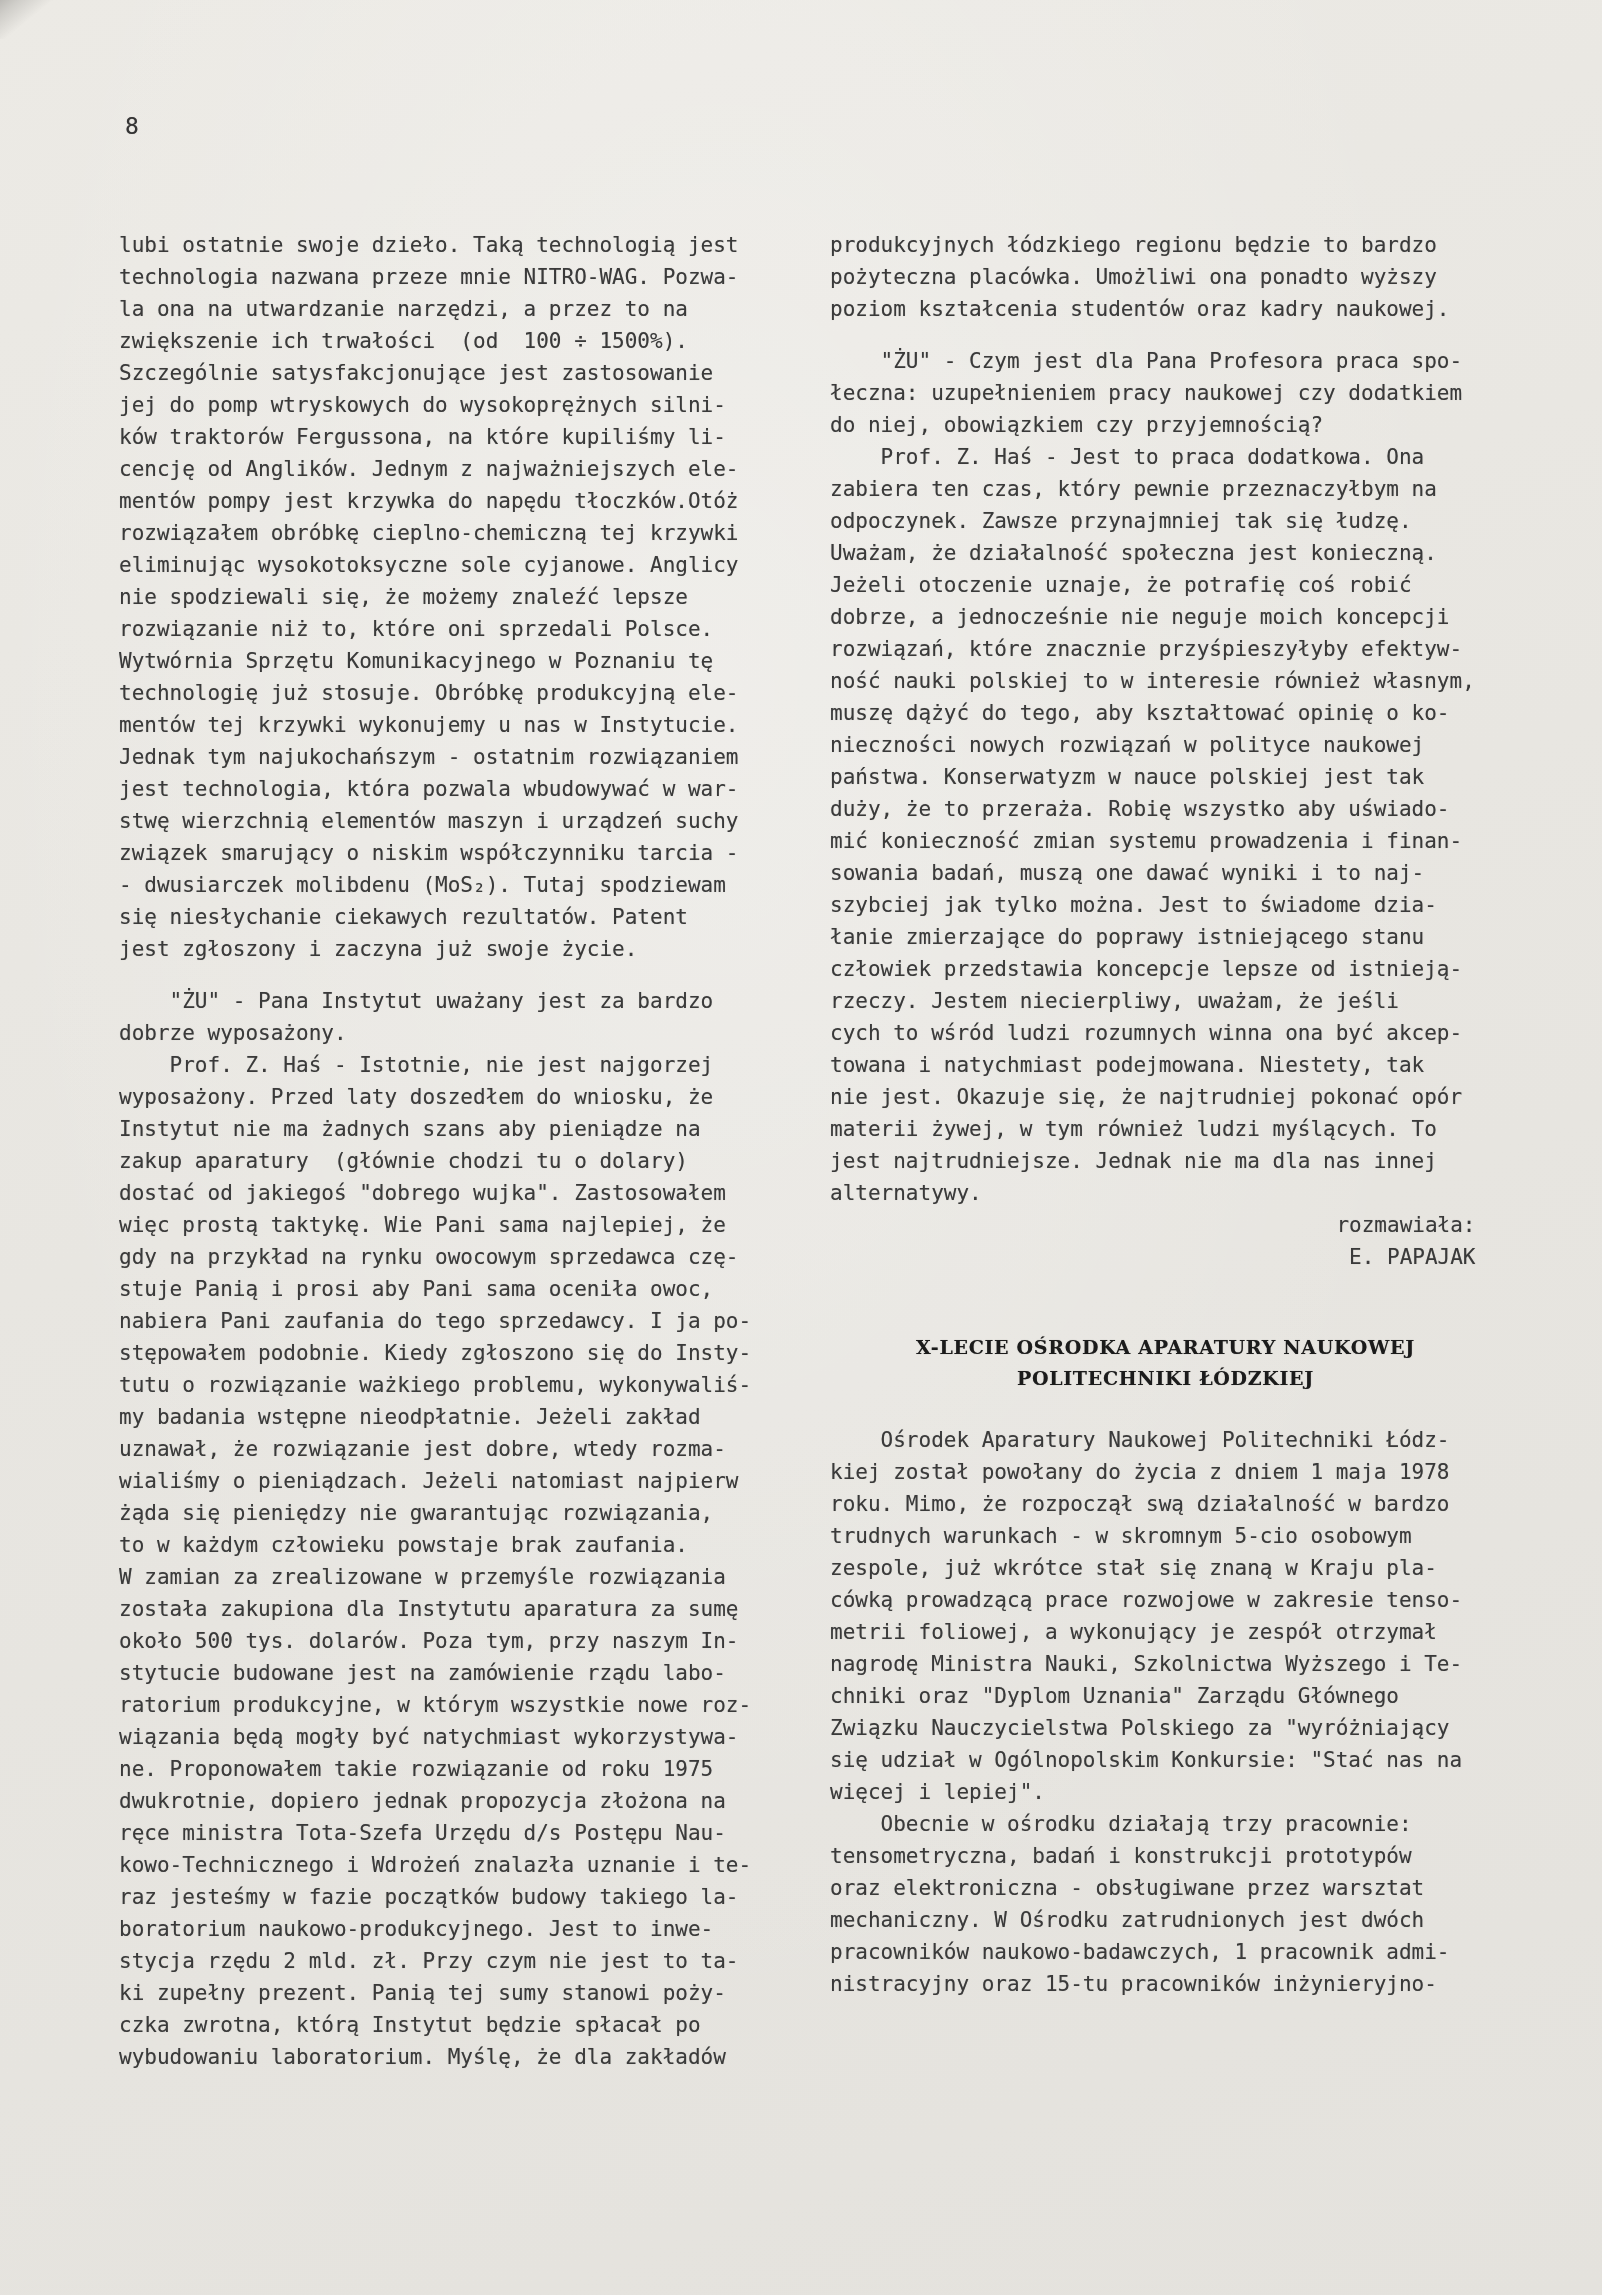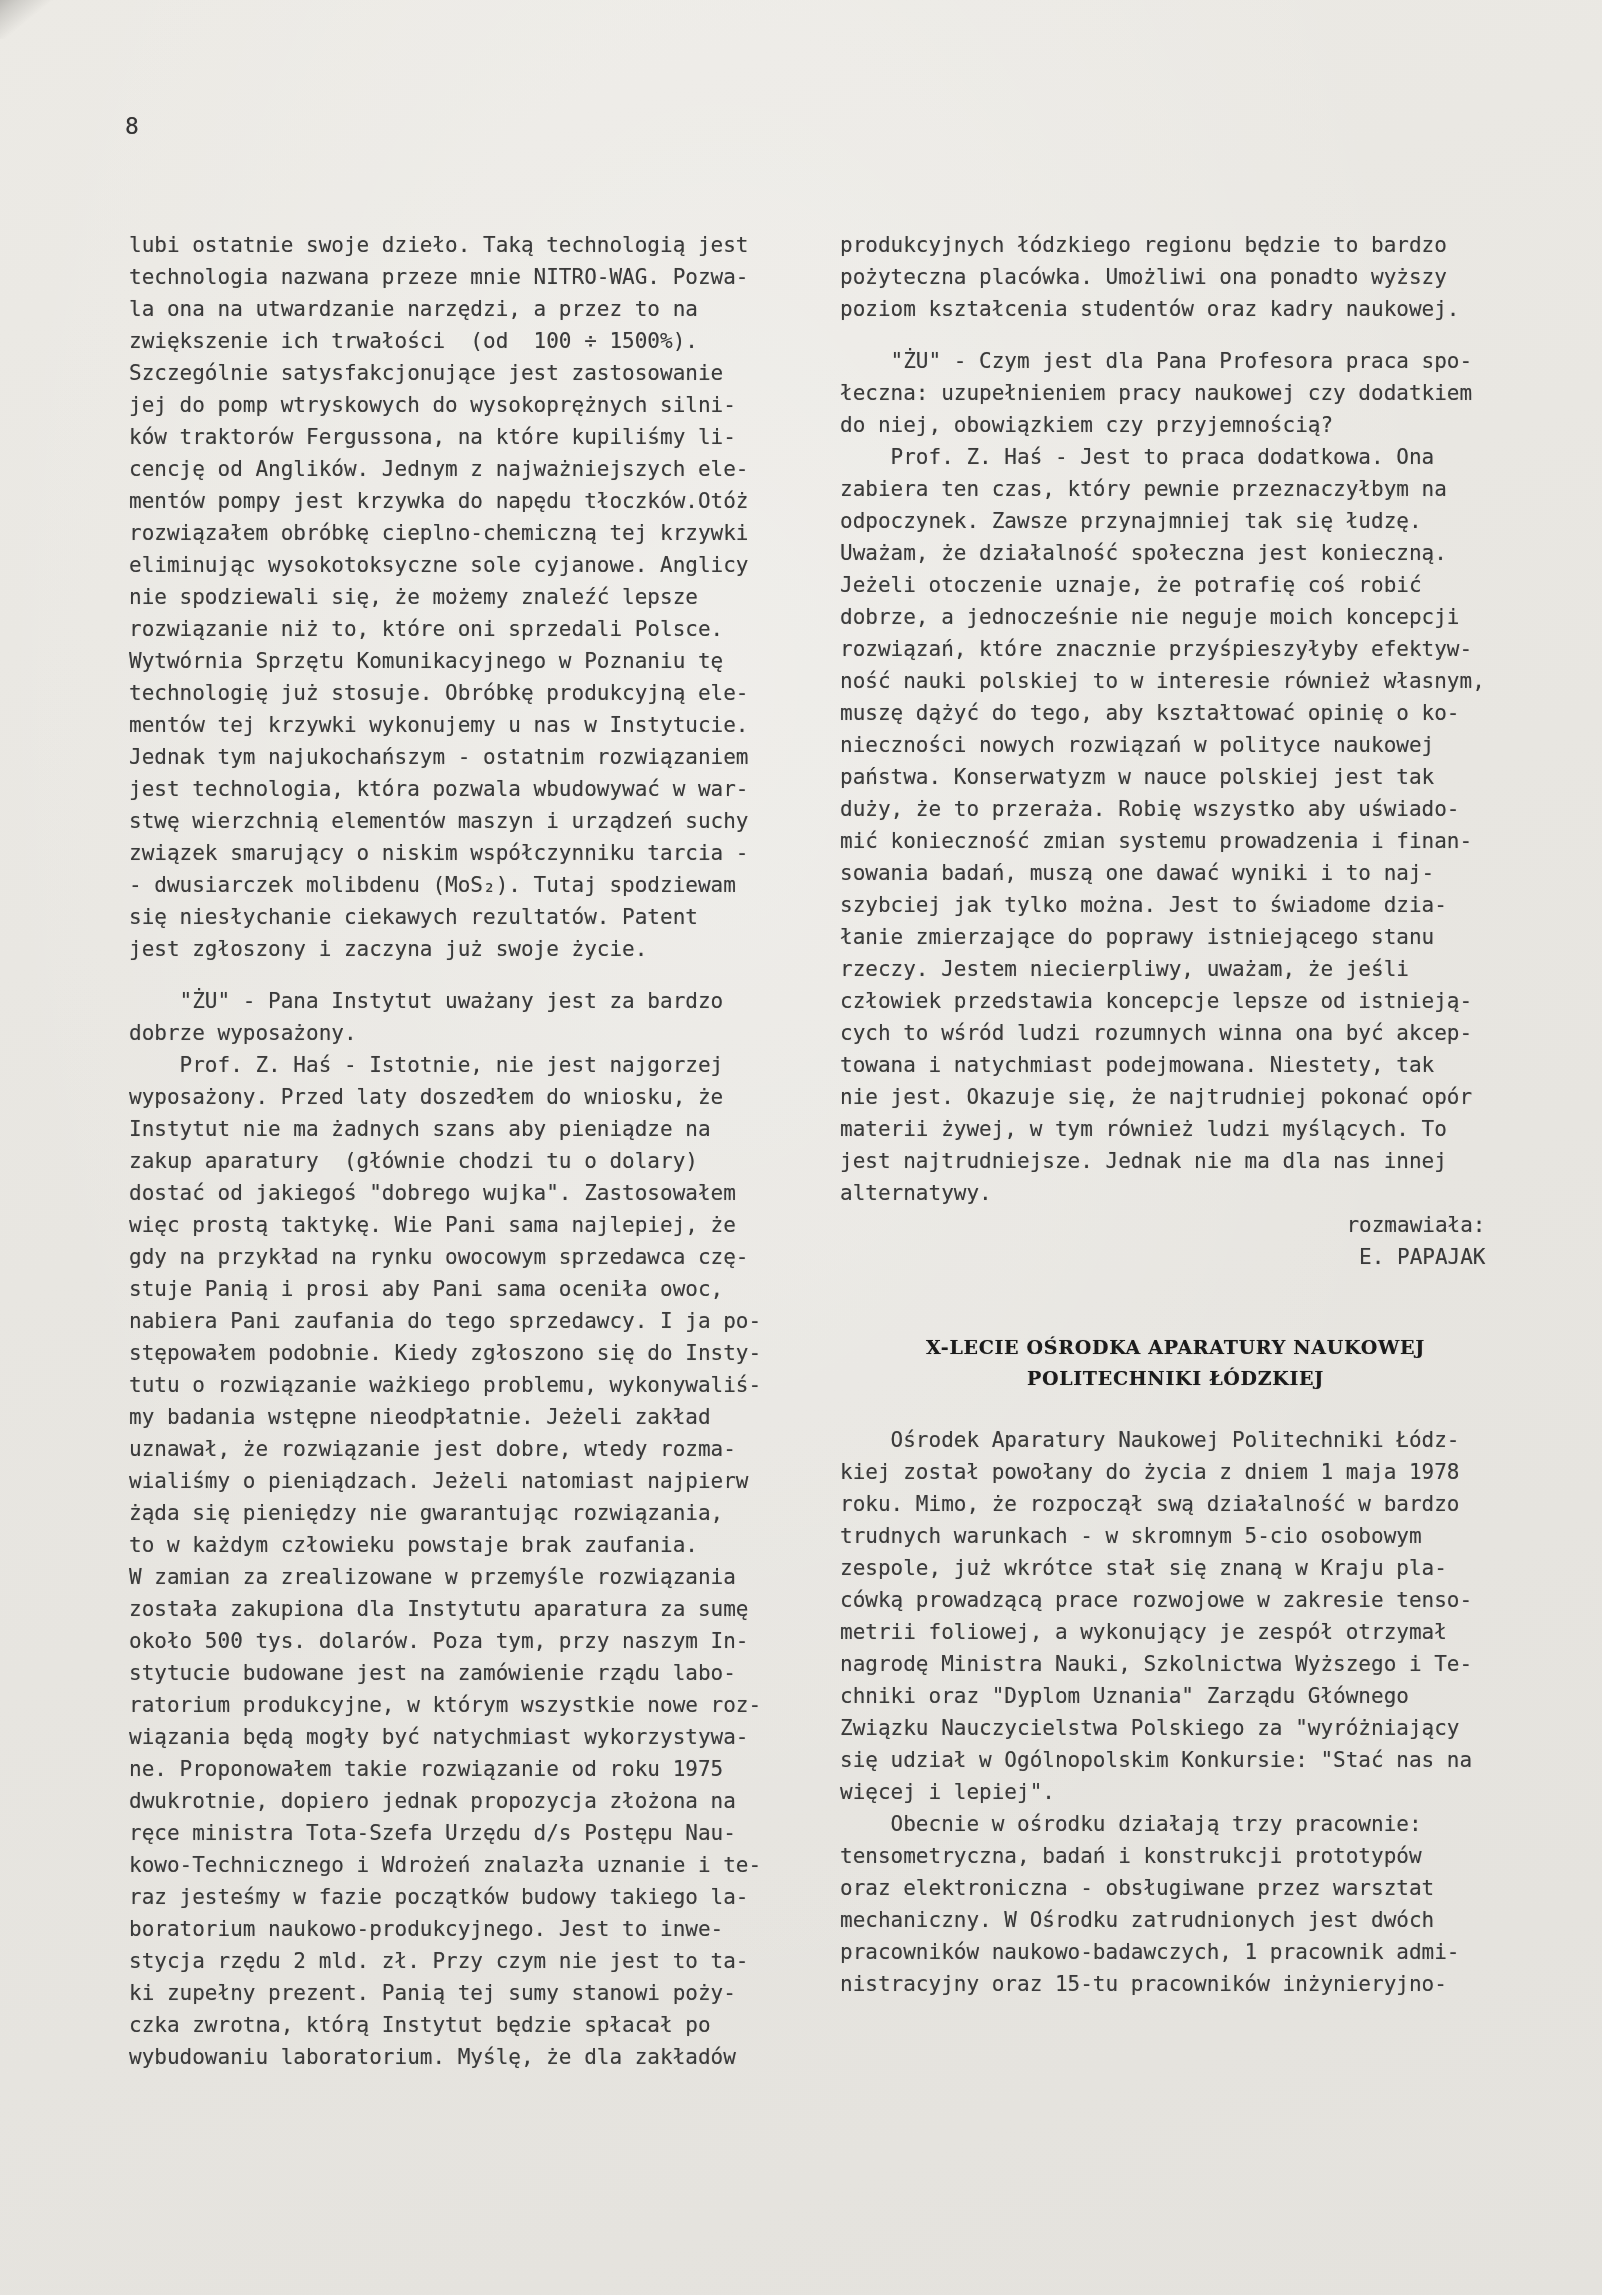--- a/index.html
+++ b/index.html
@@ -33,21 +33,21 @@
     top: 113px;
     font-size: 23px;
     line-height: 27px;
     color: #343434;
     text-shadow: 0 0 0.7px rgba(55,55,55,0.4);
   }
 
   .columns {
     position: absolute;
     top: 229px;
-    left: 129px;
+    left: 119px;
     display: flex;
   }
 
   .col-left  { width: 637px;  margin-right: 74px; }
   .col-right { width: 671px; }
 
   .line {
     white-space: pre;
     font-size: 21px;
     line-height: 32px;
@@ -170,22 +170,22 @@
           <div class="line">rozwiązań, które znacznie przyśpieszyłyby efektyw-</div>
           <div class="line">ność nauki polskiej to w interesie również własnym,</div>
           <div class="line">muszę dążyć do tego, aby kształtować opinię o ko-</div>
           <div class="line">nieczności nowych rozwiązań w polityce naukowej</div>
           <div class="line">państwa. Konserwatyzm w nauce polskiej jest tak</div>
           <div class="line">duży, że to przeraża. Robię wszystko aby uświado-</div>
           <div class="line">mić konieczność zmian systemu prowadzenia i finan-</div>
           <div class="line">sowania badań, muszą one dawać wyniki i to naj-</div>
           <div class="line">szybciej jak tylko można. Jest to świadome dzia-</div>
           <div class="line">łanie zmierzające do poprawy istniejącego stanu</div>
+          <div class="line">człowiek przedstawia koncepcje lepsze od istnieją-</div>
           <div class="line">rzeczy. Jestem niecierpliwy, uważam, że jeśli</div>
-          <div class="line">człowiek przedstawia koncepcje lepsze od istnieją-</div>
           <div class="line">cych to wśród ludzi rozumnych winna ona być akcep-</div>
           <div class="line">towana i natychmiast podejmowana. Niestety, tak</div>
           <div class="line">nie jest. Okazuje się, że najtrudniej pokonać opór</div>
           <div class="line">materii żywej, w tym również ludzi myślących. To</div>
           <div class="line">jest najtrudniejsze. Jednak nie ma dla nas innej</div>
           <div class="line">alternatywy.</div>
         </div>
 
       <div class="signoff">
           <div class="line">rozmawiała:</div>

